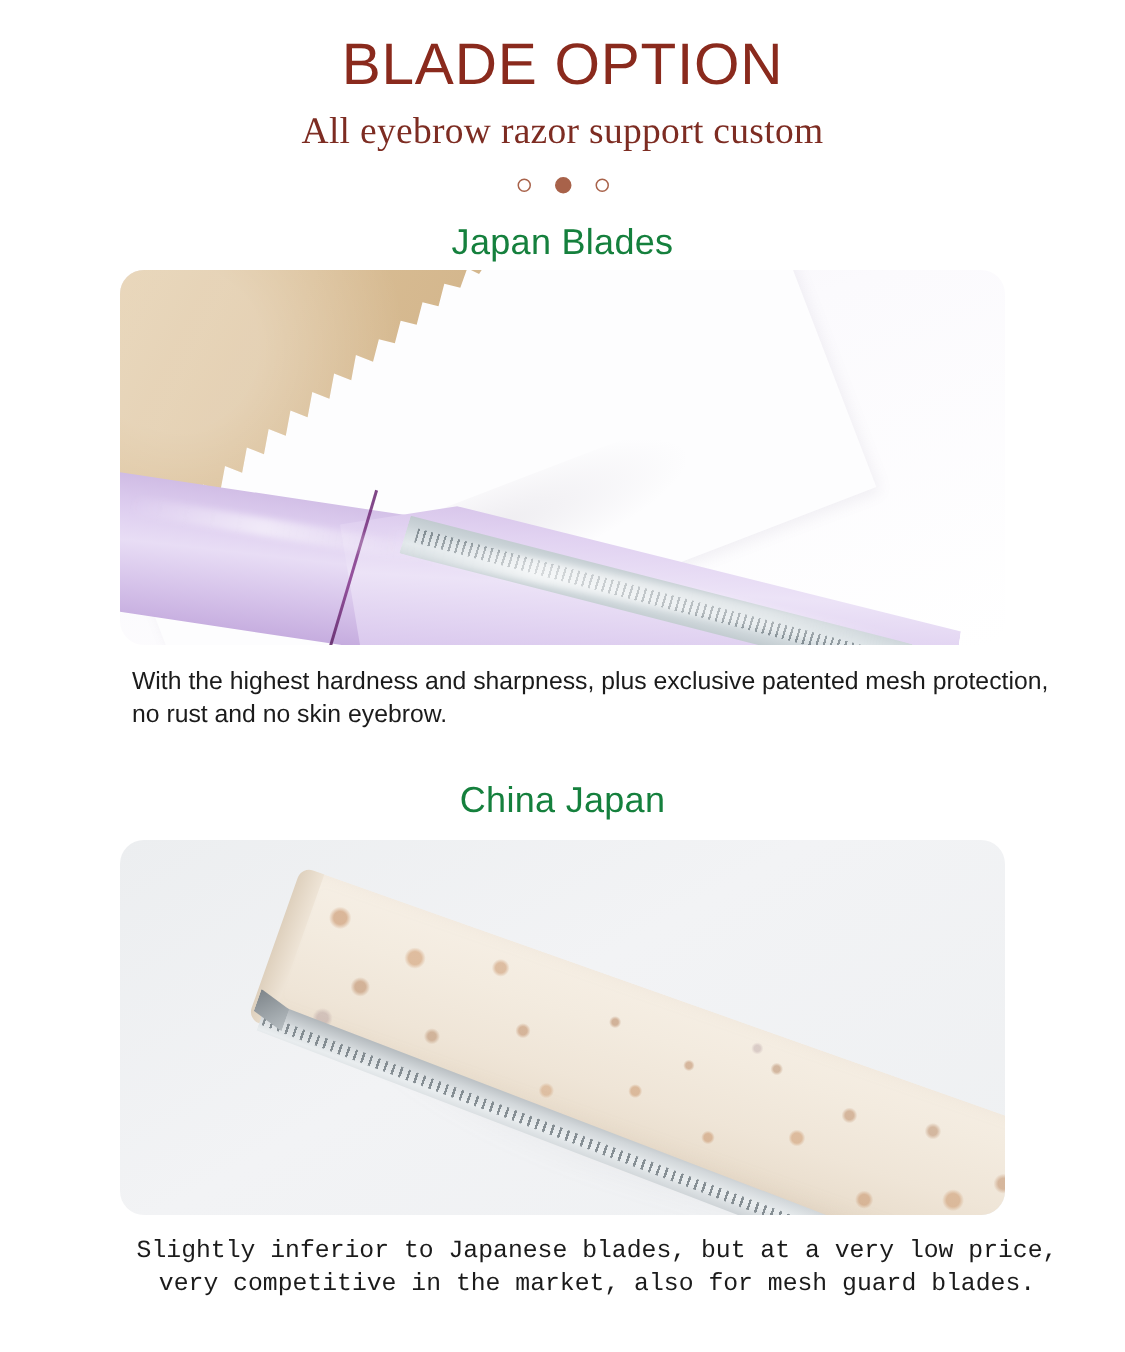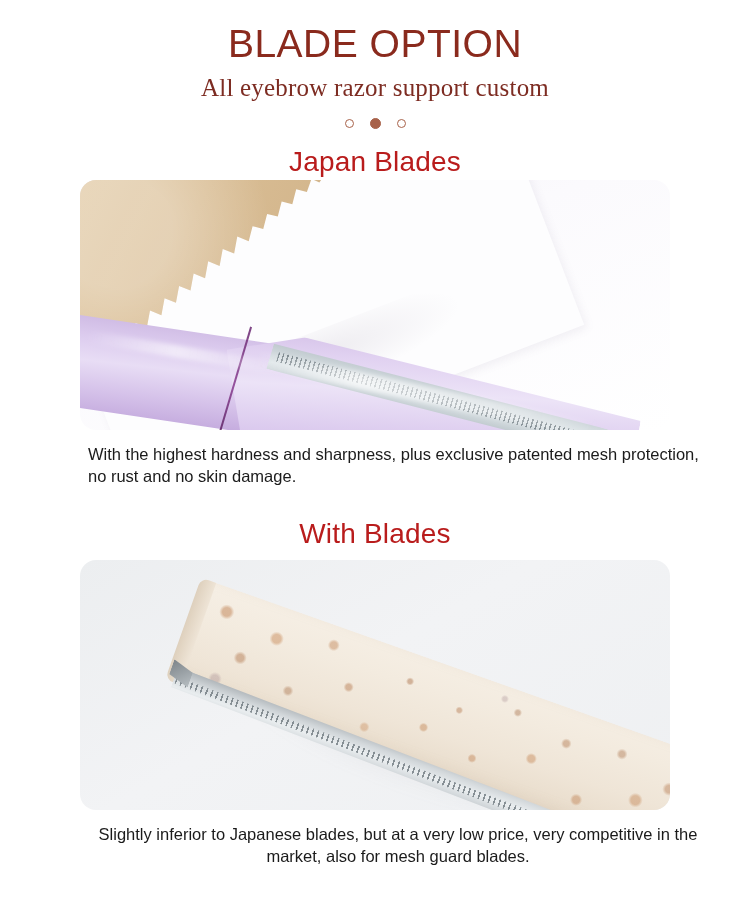--- a/index.html
+++ b/index.html
@@ -71,24 +71,24 @@
     background: #a8624a;
     border: 1.6px solid #a8624a;
     width: 11px;
     height: 11px;
   }
 
   
   .section-heading {
     text-align: center;
     font-family: "Liberation Sans", sans-serif;
-    font-size: 28px;
+    font-size: 24px;
     line-height: 28px;
     font-weight: 400;
-    color: #b91c1c;
+    color: #15803d;
     margin: 0;
     letter-spacing: 0.2px;
   }
 
   
   .photo {
     position: absolute;
     left: 80px;
     width: 590px;
     height: 250px;
@@ -297,21 +297,21 @@
     width: 620px;
     font-family: "Liberation Sans", sans-serif;
     font-size: 16.5px;
     line-height: 22px;
     color: #1b1b1b;
     font-weight: 400;
     margin: 0;
   }
   .body-copy p { margin: 0; }
   .copy-japan { top: 443px; }
-  .copy-china { top: 823px; text-align: center; }
+  .copy-china { top: 823px; text-align: center; font-family: Liberation Mono, monospace; }
 
   .heading-japan { position: absolute; top: 148px; left: 0; width: 750px; }
   .heading-china { position: absolute; top: 520px; left: 0; width: 750px; }
 </style>
 </head>
 <body>
 
 <div class="page">
 
   <div class="header">
@@ -336,24 +336,24 @@
       <div class="jp-head"></div>
       <div class="jp-blade"></div>
       <div class="jp-teeth"></div>
       <div class="jp-seam"></div>
       <div class="jp-gloss"></div>
       <div class="jp-gloss2"></div>
     </div>
   </div>
 
   <div class="body-copy copy-japan">
-    <p>With the highest hardness and sharpness, plus exclusive patented mesh protection, no rust and no skin damage.</p>
-  </div>
-
-  <h2 class="section-heading heading-china">With Blades</h2>
+    <p>With the highest hardness and sharpness, plus exclusive patented mesh protection, no rust and no skin eyebrow.</p>
+  </div>
+
+  <h2 class="section-heading heading-china">China Japan</h2>
 
   <div class="photo photo-china">
     <div class="cn-shadow"></div>
     <div class="cn-razor">
       <div class="cn-handle"></div>
       <div class="cn-handle-end"></div>
       <div class="cn-blade"></div>
       <div class="cn-teeth"></div>
       <div class="cn-blade-tip"></div>
     </div>

